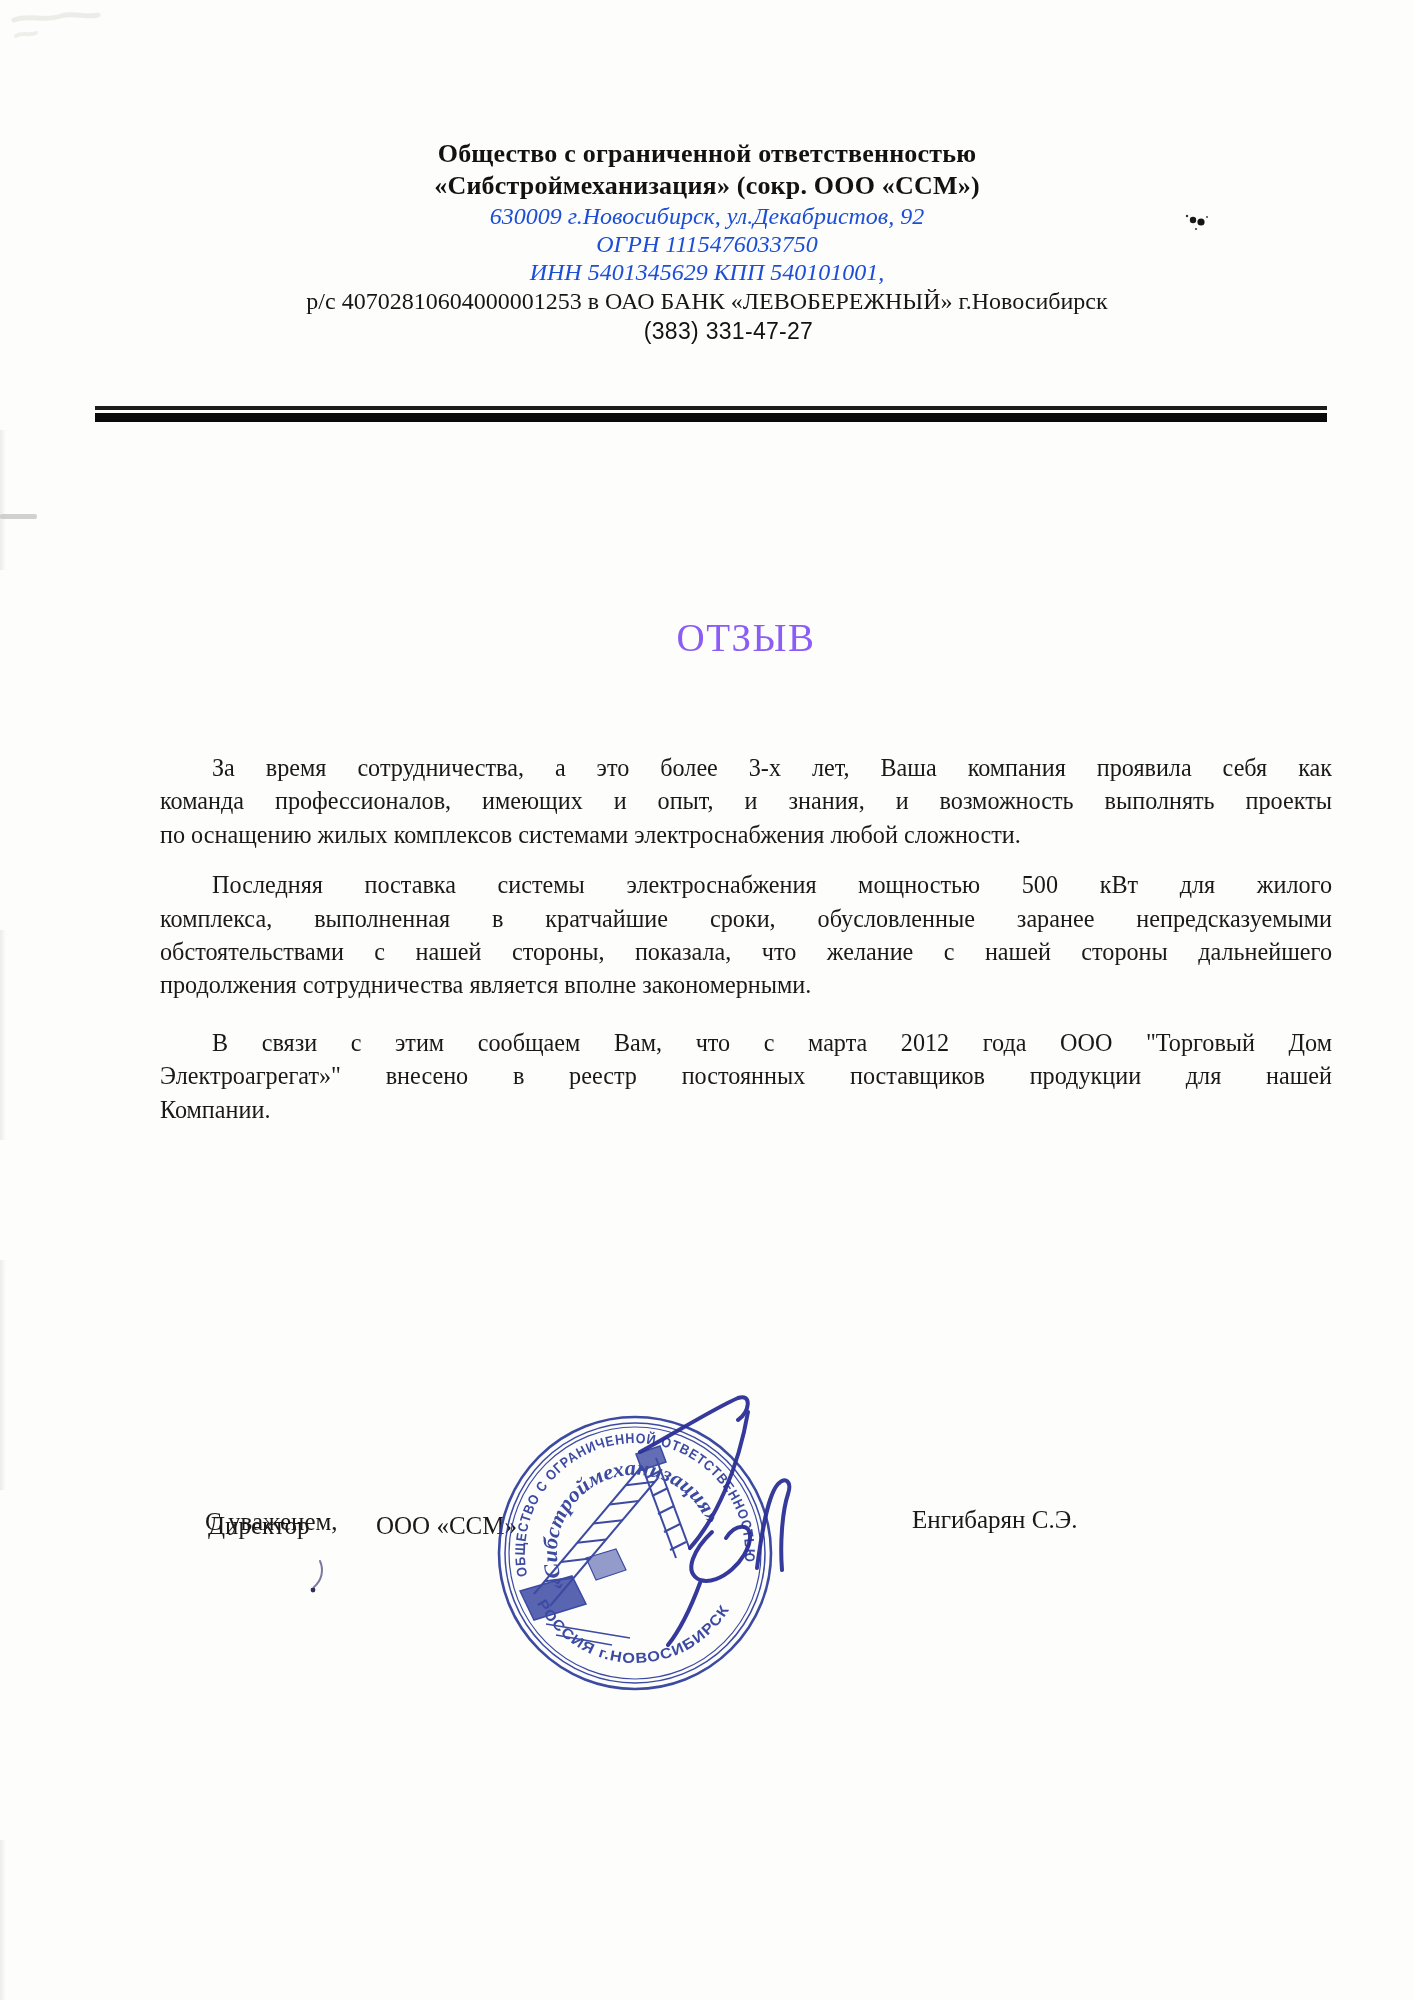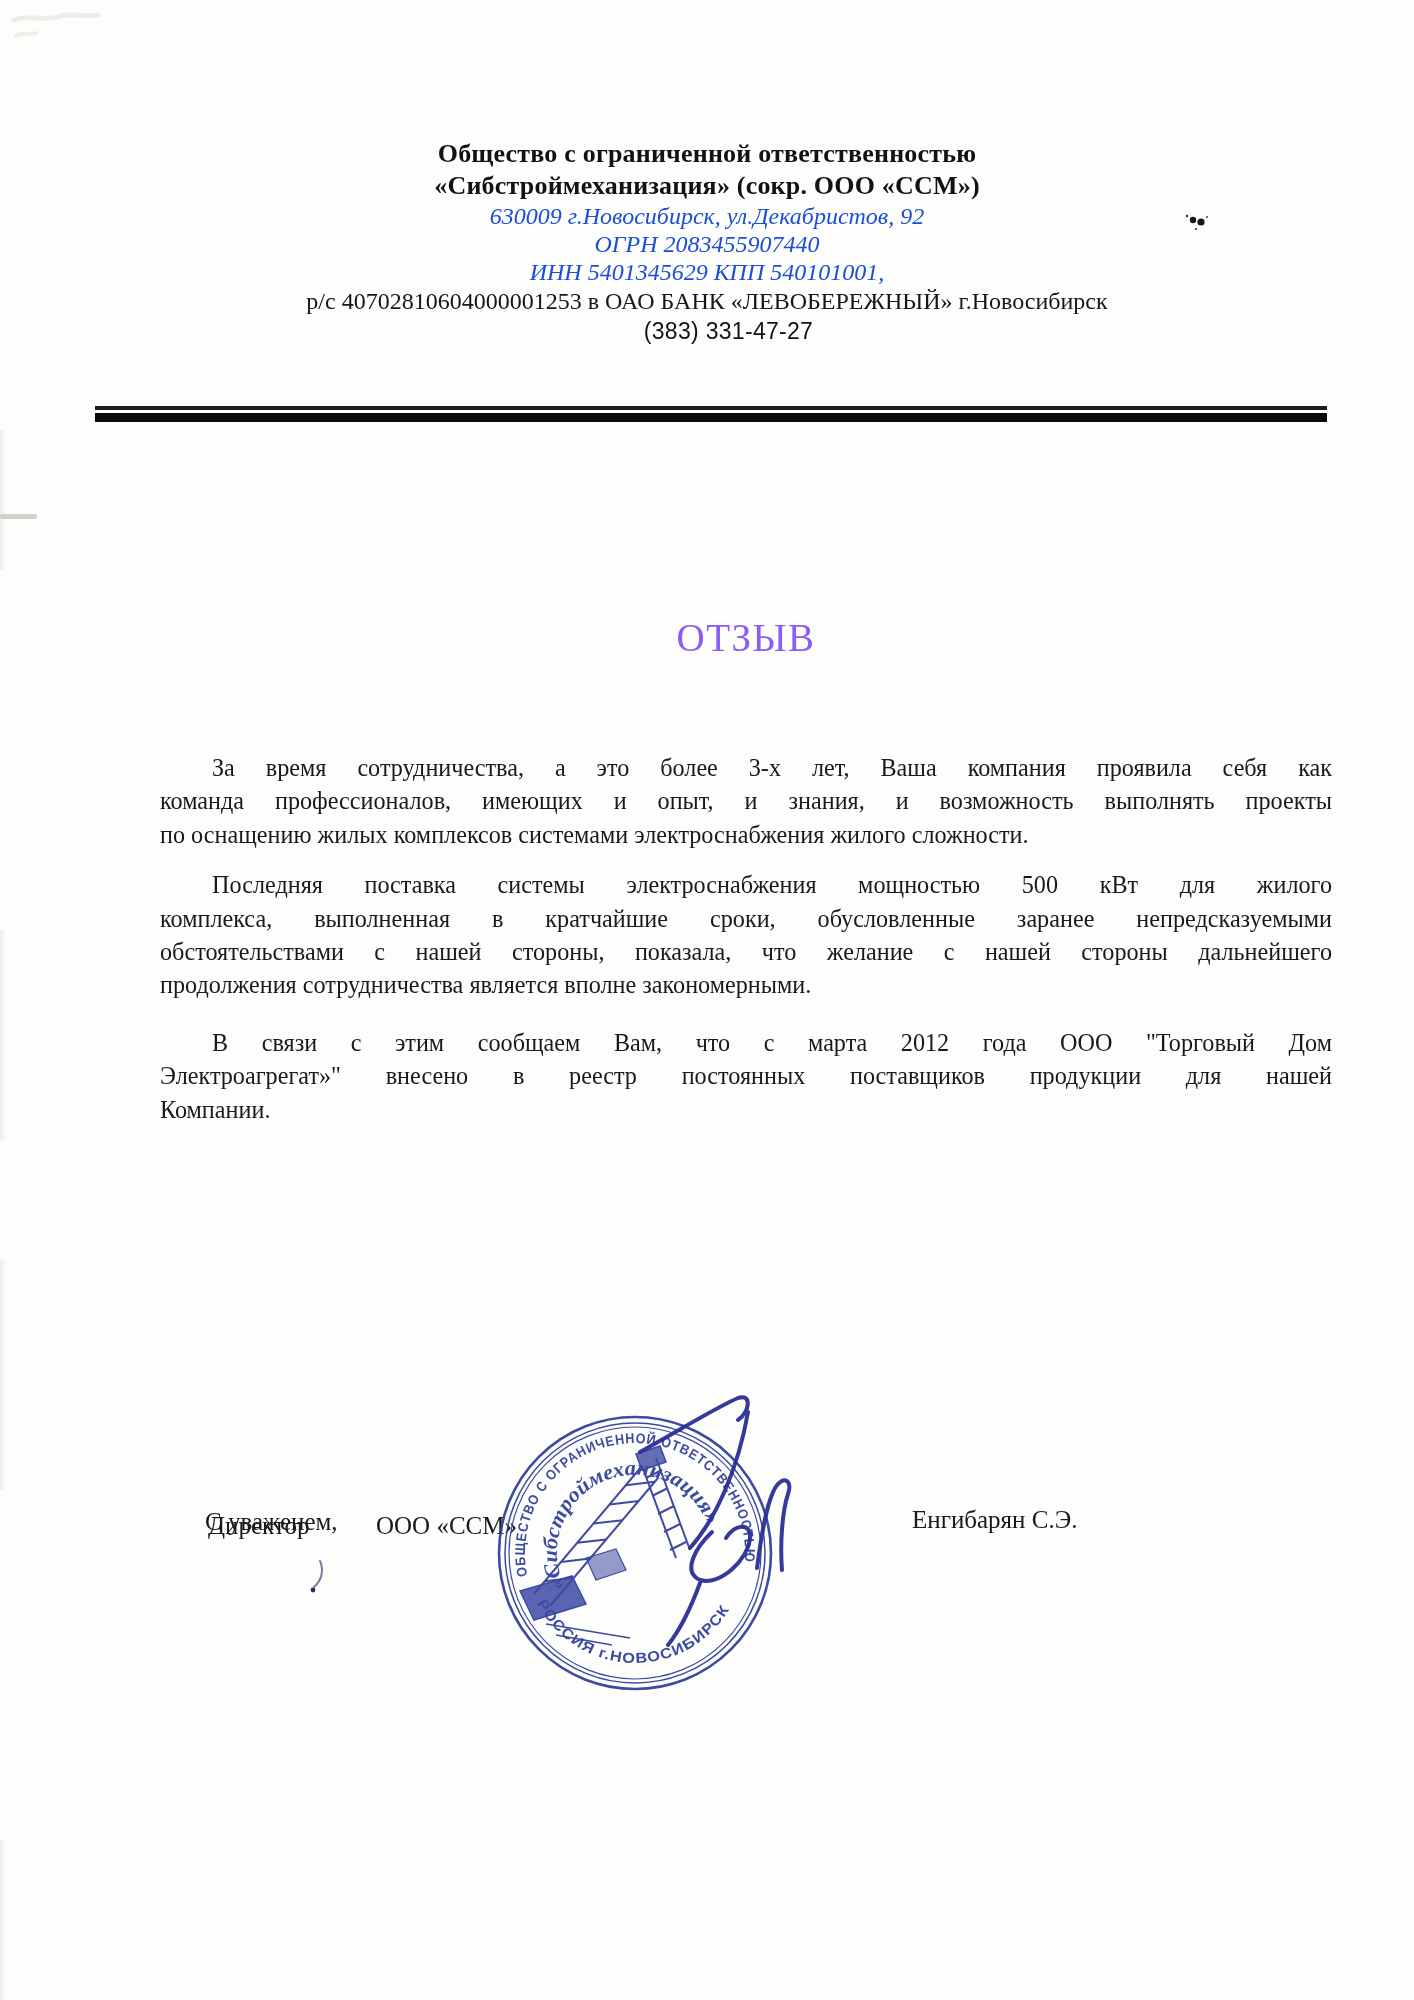--- a/index.html
+++ b/index.html
@@ -98,36 +98,36 @@
     <circle cx="21" cy="16" r="3.6" fill="#141414"></circle>
     <circle cx="7" cy="10" r="1.2" fill="#333"></circle>
     <circle cx="27" cy="11" r="1.0" fill="#444"></circle>
     <circle cx="16" cy="23" r="1.1" fill="#3a3a3a"></circle>
   </svg>
 
   <div class="letterhead">
     <div class="h-bold">Общество с ограниченной ответственностью</div>
     <div class="h-bold">«Сибстроймеханизация» (сокр. ООО «ССМ»)</div>
     <div class="h-italic">630009 г.Новосибирск, ул.Декабристов, 92</div>
-    <div class="h-italic">ОГРН 2083455907440</div>
+    <div class="h-italic">ОГРН 1115476033750</div>
     <div class="h-italic">ИНН 5401345629 КПП 540101001,</div>
     <div class="h-acct">р/с 40702810604000001253 в ОАО БАНК «ЛЕВОБЕРЕЖНЫЙ» г.Новосибирск</div>
     <div class="h-phone">(383) 331-47-27</div>
   </div>
 
   <div class="rule-thin"></div>
   <div class="rule-thick"></div>
 
   <div class="letter-title">ОТЗЫВ</div>
 
   <div class="bodytext">
     <div class="para">
       <div class="tline indent">За время сотрудничества, а это более 3-х лет, Ваша компания проявила себя как</div>
       <div class="tline">команда профессионалов, имеющих и опыт, и знания, и возможность выполнять проекты</div>
-      <div class="tline lastline">по оснащению жилых комплексов системами электроснабжения жилого сложности.</div>
+      <div class="tline lastline">по оснащению жилых комплексов системами электроснабжения любой сложности.</div>
     </div>
     <div class="para gap2">
       <div class="tline indent">Последняя поставка системы электроснабжения мощностью 500 кВт для жилого</div>
       <div class="tline">комплекса, выполненная в кратчайшие сроки, обусловленные заранее непредсказуемыми</div>
       <div class="tline">обстоятельствами с нашей стороны, показала, что желание с нашей стороны дальнейшего</div>
       <div class="tline lastline">продолжения сотрудничества является вполне закономерными.</div>
     </div>
     <div class="para">
       <div class="tline indent">В связи с этим сообщаем Вам, что с марта 2012 года ООО "Торговый Дом</div>
       <div class="tline">Электроагрегат»" внесено в реестр постоянных поставщиков продукции для нашей</div>

